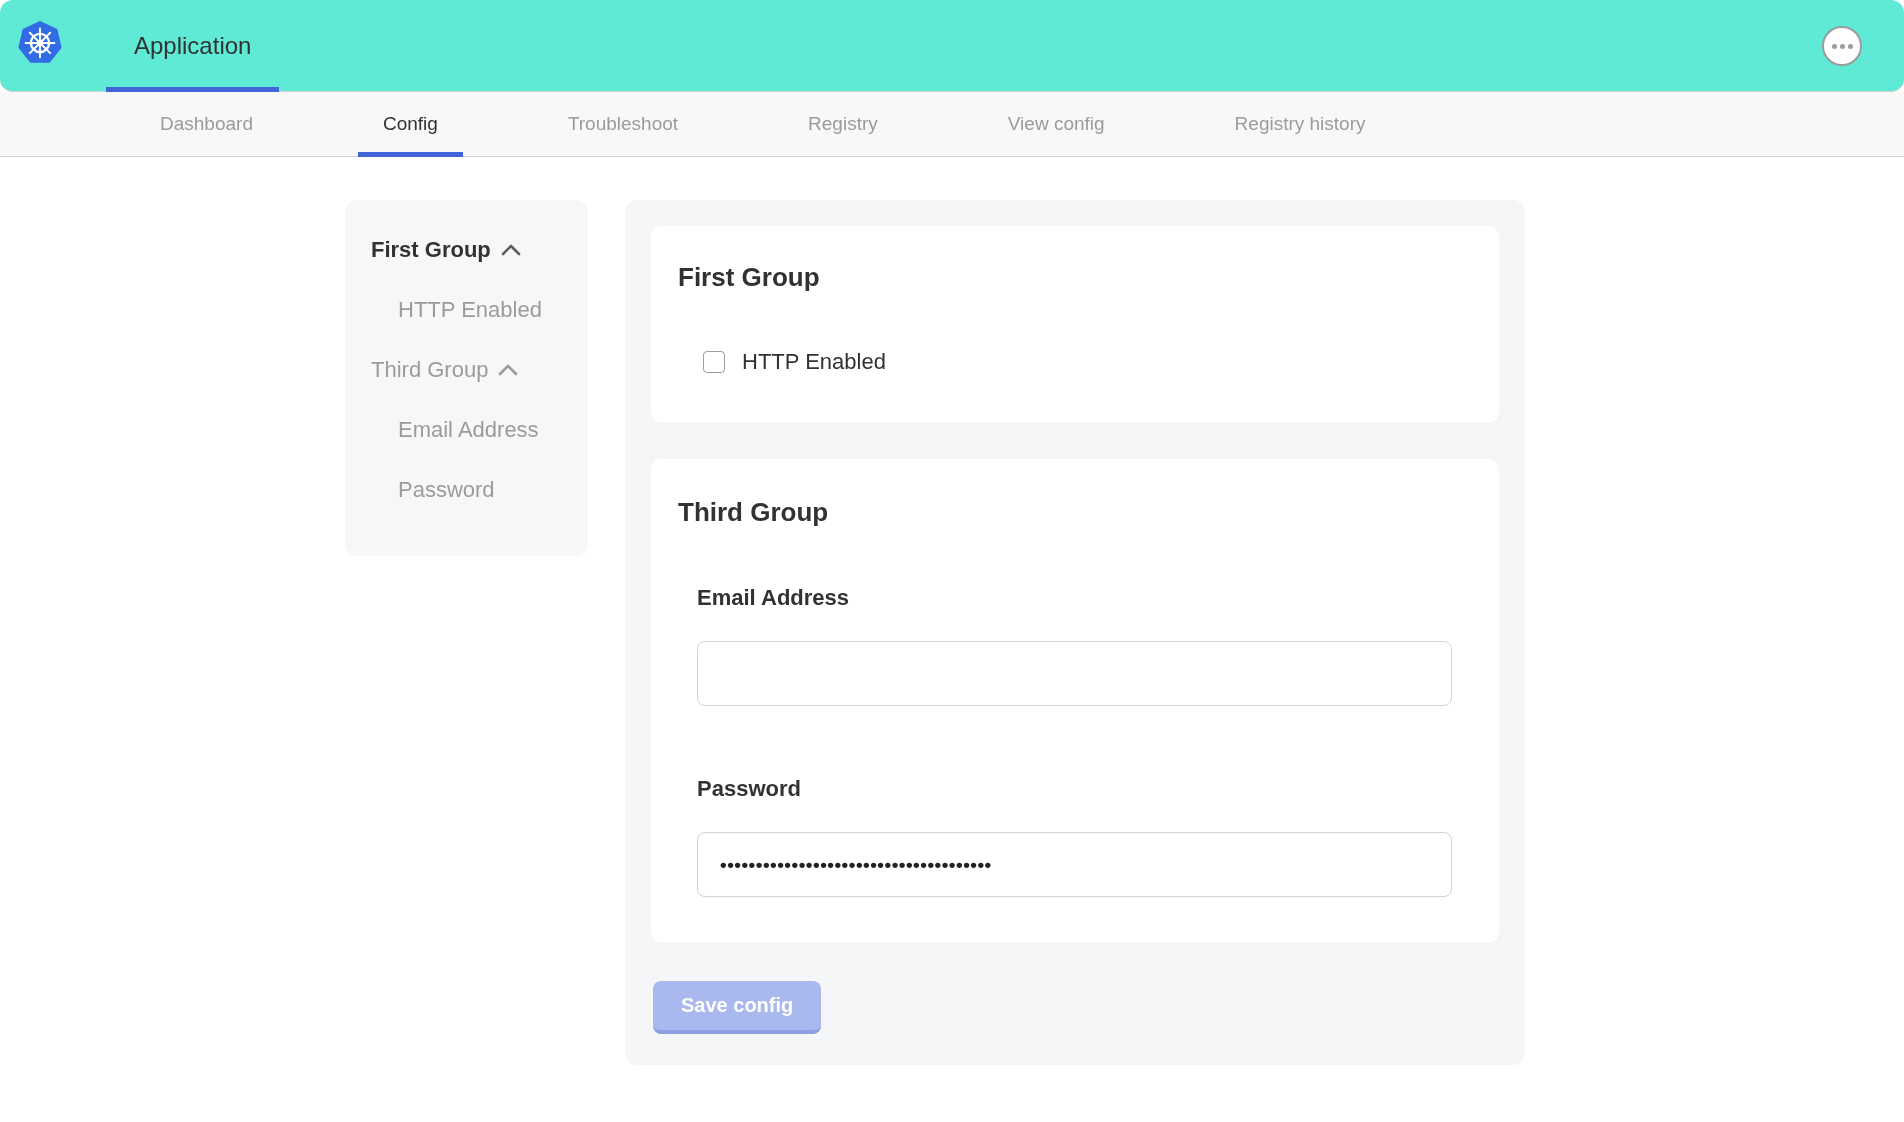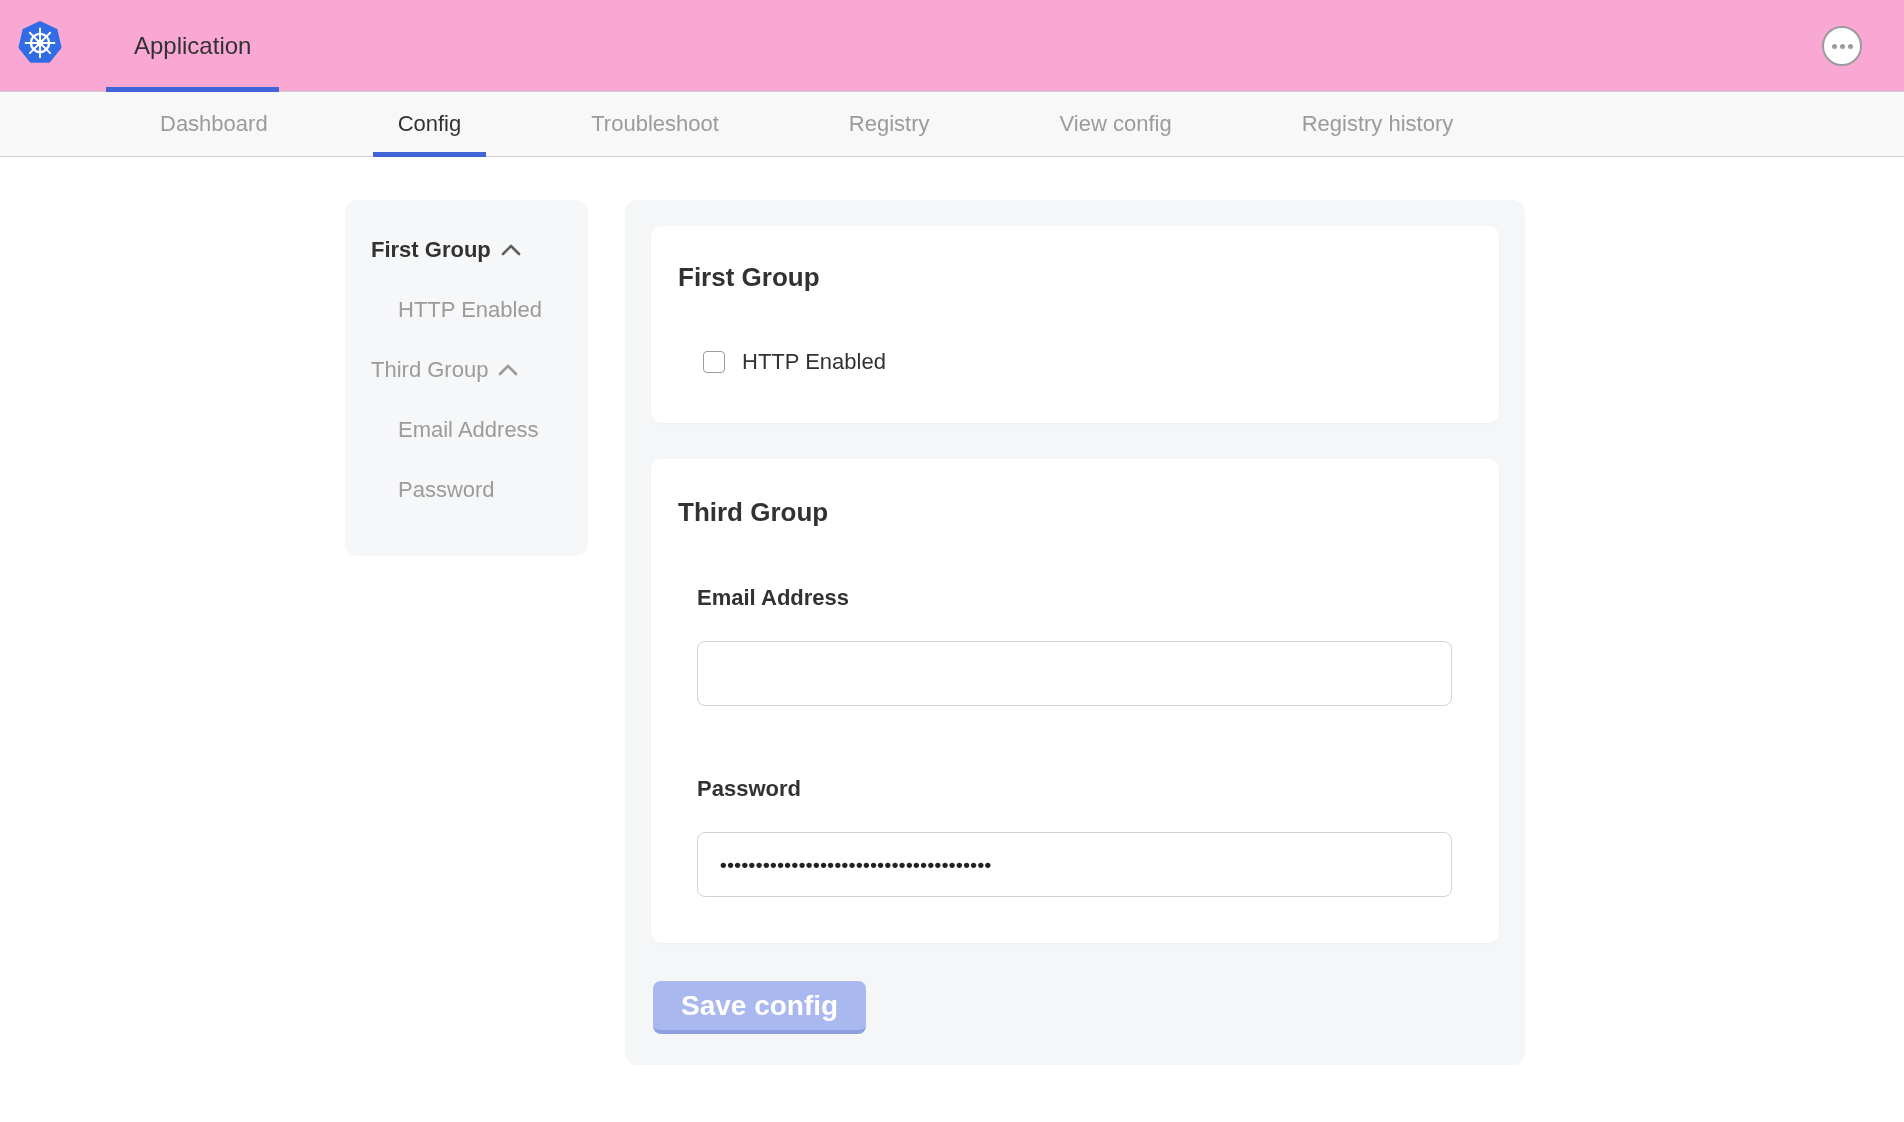--- a/index.html
+++ b/index.html
@@ -12,37 +12,37 @@
     --k8s-blue:#326ce5;
     --gray-text:#9b9b9b;
     --dark-text:#323232;
     --bar-bg:#f8f8f9;
     --panel-bg:#f5f6f8;
     --line:#d4d4d6;
   }
 
   
   .header{ position:absolute; top:0; left:0; width:1904px; height:92px;
-    background:#f9a8d4; border-bottom:1px solid #cfcfd1; }
+    background:#5eead4; border-bottom:1px solid #cfcfd1;border-radius:13px; }
   .logo{ position:absolute; left:16px; top:18px; width:48px; height:48px; }
   .app-tab{ position:absolute; left:106px; top:0; height:92px; padding:0 28px;
     display:flex; align-items:center; font-size:24px; color:var(--dark-text); cursor:pointer; }
   .app-tab::after{ content:''; position:absolute; left:0; right:0; bottom:0;
     height:5px; background:var(--accent); }
   .menu-btn{ position:absolute; right:42px; top:26px; width:40px; height:40px;
     border:2px solid #9b9b9b; border-radius:50%; background:#fff;
     display:flex; align-items:center; justify-content:center; gap:3px; cursor:pointer; }
   .menu-btn i{ width:5px; height:5px; border-radius:50%; background:#9b9b9b; }
 
   
   .tabbar{ position:absolute; top:92px; left:0; width:1904px; height:65px;
     background:var(--bar-bg); border-bottom:1px solid var(--line);
     display:flex; align-items:stretch; padding-left:135px; gap:80px; }
   .tab{ position:relative; display:flex; align-items:center; padding:0 25px;
-    font-size:22px; color:var(--gray-text); cursor:pointer; white-space:nowrap; }
+    font-size:19px; color:var(--gray-text); cursor:pointer; white-space:nowrap; }
   .tab.active{ color:var(--dark-text);text-align:center; }
   .tab.active::after{ content:''; position:absolute; left:0; right:0; bottom:-1px;
     height:5px; background:var(--accent); }
 
   
   .sidebar{ position:absolute; left:345px; top:200px; width:243px; min-height:356px;
     background:#f6f7f8; border-radius:12px; padding:38px 20px 52px 26px; }
   .side-row{ display:flex; align-items:center; gap:10px; height:24px;
     margin-bottom:36px; font-size:22px; cursor:pointer; line-height:24px; }
   .side-group{ color:var(--dark-text); font-weight:bold; }
@@ -72,21 +72,21 @@
   .field input[type=text], .field input[type=password]{
     display:block; width:755px; height:65px; margin-top:30px;
     border:1px solid #d3d3d7; border-radius:8px; background:#fff;
     padding:0 22px; font-size:20px; color:#2b2b2b; outline:none;
     font-family:"Liberation Sans", sans-serif; }
   .field input.pw{ font-size:19px; font-weight:bold; letter-spacing:0.5px; color:#222; }
 
   .save-btn{ display:inline-flex; align-items:center; justify-content:center;
     margin-top:38px; margin-left:2px; height:53px; padding:0 28px;
     background:#a9b8ee; border:none; border-bottom:4px solid #8da0dd;
-    border-radius:8px; color:#ffffff; font-size:28px; font-weight:bold;
+    border-radius:8px; color:#ffffff; font-size:20px; font-weight:bold;
     font-family:"Liberation Sans", sans-serif; cursor:pointer; }
 </style>
 </head>
 <body>
 
 <div class="header">
   <svg class="logo" viewBox="0 0 100 100">
     <polygon points="50,6 86,23 95,62 70,93 30,93 5,62 14,23" fill="#326ce5"></polygon>
     <g stroke="#ffffff" stroke-width="4" stroke-linecap="round">
       <line x1="50" y1="52" x2="80" y2="52"></line>

